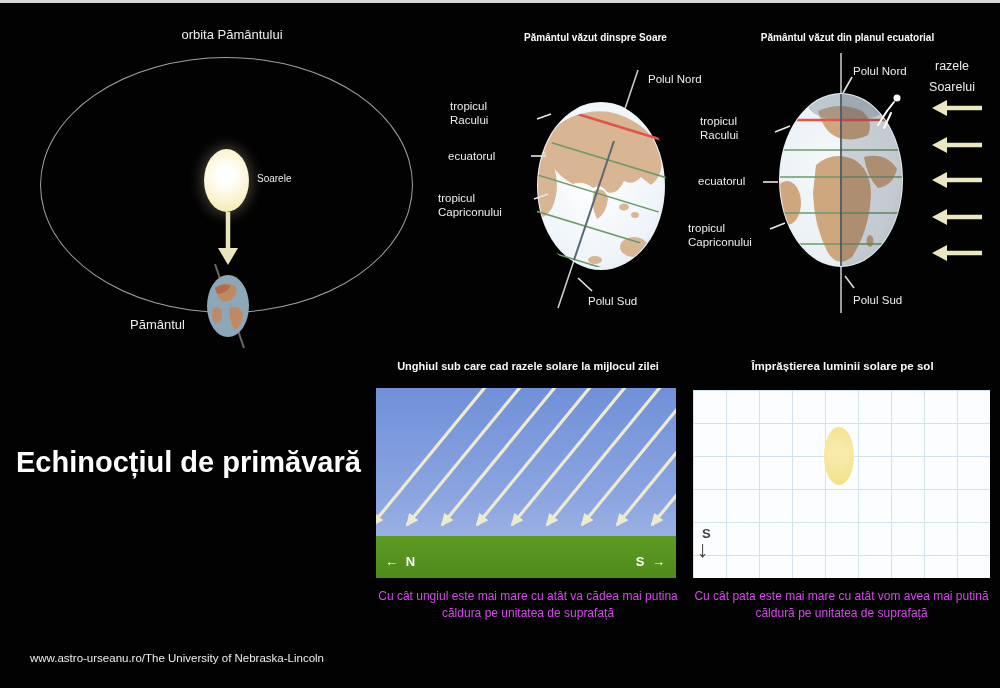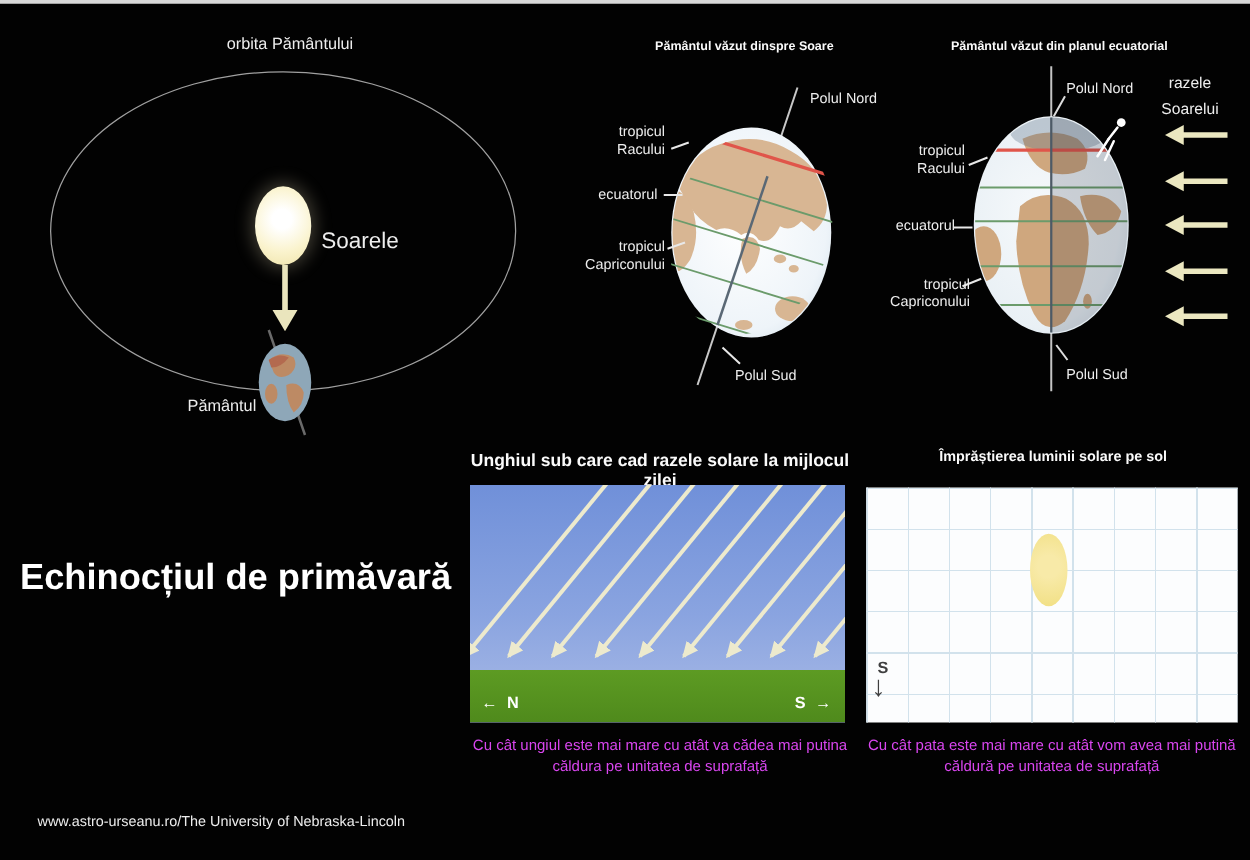--- a/index.html
+++ b/index.html
@@ -7,21 +7,21 @@
   #canvas {
     position:relative; width:1000px; height:688px; overflow:hidden;
     background:#020202;
     font-family:Liberation Sans, sans-serif;
     color:#f0f0f0;
   }
   .abs { position:absolute; }
   .lbl { font-size:12px; color:#ededed; line-height:15px; }
   .panel-title { font-weight:bold; font-size:10px; text-align:center; color:#fafafa; }
   .two-line { line-height:14px; font-size:11.5px; }
-  .right { text-align:right; }
+  .right { }
   .center { text-align:center; }
   .caption { font-size:12px; line-height:17px; text-align:center; color:#d946ef; }
   #top-strip { left:0; top:0; width:1000px; height:3px; background:#d8d8d8; }
   
   #orbit-ellipse { left:40px; top:57px; width:373px; height:256px;
     border:1.5px solid #a0a0a0; border-radius:50%; }
   #sun { left:204px; top:149px; width:45px; height:63px; border-radius:50%;
     background:radial-gradient(circle at 48% 42%, #ffffff 18%, #faf3cd 60%, #efe3a8 100%);
     box-shadow:0 0 14px 3px rgba(250,240,200,0.25); }
   
@@ -50,21 +50,21 @@
 
 <div id="canvas">
 
   <div id="top-strip" class="abs"></div>
 
   <div class="abs lbl center" style="left:127px; top:27px; width:210px; font-size:13px;">orbita Pământului</div>
 
   <div id="orbit-ellipse" class="abs"></div>
 
   <div id="sun" class="abs"></div>
-  <div class="abs lbl" style="left:257px; top:171px; font-size:18px;margin-top:14px;">Soarele</div>
+  <div class="abs lbl" style="left:257px; top:171px; font-size:10px;">Soarele</div>
 
   <svg class="abs" style="left:214px; top:212px;" width="28" height="60">
     <line x1="14" y1="0" x2="14" y2="38" stroke="#eae5bd" stroke-width="4.5"></line>
     <polygon points="14,53 4,36 24,36" fill="#eae5bd"></polygon>
   </svg>
 
   <svg class="abs" style="left:195px; top:260px;" width="70" height="92">
     <line x1="20" y1="4" x2="49" y2="88" stroke="#6a6a6a" stroke-width="2"></line>
     <ellipse cx="33" cy="46" rx="21" ry="31" fill="#8ea7b8"></ellipse>
     <g fill="#c3875c" opacity="0.9">
@@ -200,21 +200,21 @@
   <div class="abs lbl two-line right" style="left:688px; top:221px; width:88px;">
     <div>tropicul</div>
     <div>Capriconului</div>
   </div>
   <div class="abs lbl" style="left:853px; top:293px; font-size:11.5px;">Polul Sud</div>
 
   <div id="main-title" class="abs">
     <div>Echinocțiul de primăvară</div>
   </div>
 
-  <div class="abs panel-title" style="left:372px; top:360px; width:312px; font-size:14px;">Unghiul sub care cad razele solare la mijlocul zilei</div>
+  <div class="abs panel-title" style="left:372px; top:360px; width:312px; font-size:11px;">Unghiul sub care cad razele solare la mijlocul zilei</div>
 
   <div id="angle-box" class="abs">
     <svg width="300" height="190" style="position:absolute; left:0; top:0;">
       <defs>
         <marker id="ah" markerUnits="userSpaceOnUse" markerWidth="15" markerHeight="14" refX="11" refY="6" orient="auto">
           <path d="M0,0 L13,6 L0,12 Z" fill="#edeacd"></path>
         </marker>
         <linearGradient id="gGround" x1="0" y1="0" x2="0" y2="1">
           <stop offset="0%" stop-color="#5d9b23"></stop>
           <stop offset="100%" stop-color="#4f8a1c"></stop>

